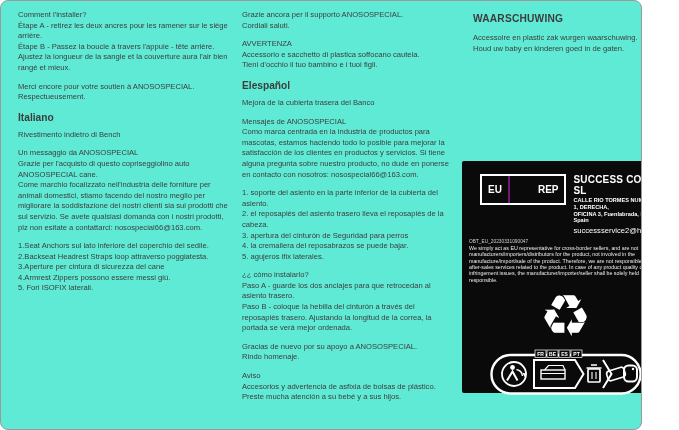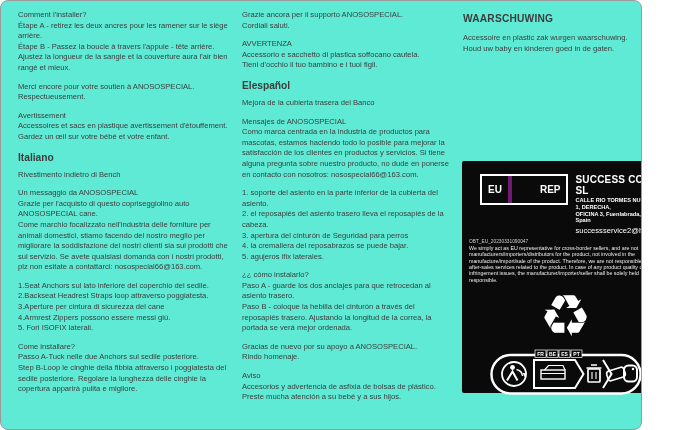--- a/index.html
+++ b/index.html
@@ -14,74 +14,68 @@
     font-family:"Liberation Sans", sans-serif;
     color:#3d3d3d;
   }
   .col {
     position:absolute; top:9px;
     font-size:7.6px; line-height:10.6px;
   }
   .col p { margin:0 0 8px 0; white-space:pre-line; }
   .c1 { left:17px;  width:212px; }
   .c2 { left:241px; width:211px; }
-  .c3 { left:462px; width:206px; }
+  .c3 { left:472px; width:206px; }
   .h {
     font-weight:bold; font-size:10.2px; line-height:13px;
     margin:1px 0 6px 0;
   }
   .c3 .h { margin:2px 0 8px 0; letter-spacing:0.2px; }
 
   
   .label {
     position:absolute; left:461px; top:160px;
     width:207px; height:232px;
     background:#0a0a0a; color:#ffffff;
     border-radius:2px;
   }
   .label-head { display:flex; align-items:flex-start; gap:7px; padding:13px 8px 0 18px; }
   .eurep { display:flex; border:2px solid #ffffff; flex:none; }
   .eurep-cell { font-weight:bold; font-size:10px; line-height:11px; padding:8px 6px; }
-  .eurep-cell + .eurep-cell { border-left:4px solid #701a75;padding-left:28px; }
+  .eurep-cell + .eurep-cell { border-left:2px solid #701a75;padding-left:28px; }
   .company { font-size:10px; font-weight:bold; line-height:11px; letter-spacing:0.2px; }
   .address { font-size:5.6px; font-weight:bold; line-height:6.8px; margin-top:1px; white-space:pre-line; }
   .email   { font-size:7.6px; font-weight:normal; margin-top:2px; }
   .reg        { font-size:4.8px; color:#cfcfcf; margin:4px 0 1px 7px; }
   .disclaimer { font-size:5.3px; line-height:6.3px; color:#ededed; margin:0 7px; }
   .recycle { text-align:center; font-size:58px; line-height:62px; margin-top:2px; color:#ffffff; }
   .pill-row { display:flex; justify-content:center; margin-top:2px; }
 </style>
 </head>
 <body>
 
 <div class="page">
 
   <div class="col c1">
     <p>Comment l'installer?
 Étape A - retirez les deux ancres pour les ramener sur le siège arrière.
 Étape B - Passez la boucle à travers l'appuie - tête arrière.
 Ajustez la longueur de la sangle et la couverture aura l'air bien rangé et mieux.</p>
     <p>Merci encore pour votre soutien à ANOSOSPECIAL.
 Respectueusement.</p>
-    <p>Avertissement
-Accessoires et sacs en plastique avertissement d'étouffement.
-Gardez un œil sur votre bébé et votre enfant.</p>
     <div class="h">Italiano</div>
     <p>Rivestimento indietro di Bench</p>
     <p>Un messaggio da ANOSOSPECIAL
 Grazie per l'acquisto di questo copriseggiolino auto ANOSOSPECIAL cane.
 Come marchio focalizzato nell'industria delle forniture per animali domestici, stiamo facendo del nostro meglio per migliorare la soddisfazione dei nostri clienti sia sui prodotti che sul servizio. Se avete qualsiasi domanda con i nostri prodotti, plz non esitate a contattarci: nosospecial66@163.com.</p>
     <p>1.Seat Anchors sul lato inferiore del coperchio del sedile.
 2.Backseat Headrest Straps loop attraverso poggiatesta.
 3.Aperture per cintura di sicurezza del cane
 4.Armrest Zippers possono essere messi giù.
 5. Fori ISOFIX laterali.</p>
-    <p>Come installare?
-Passo A-Tuck nelle due Anchors sul sedile posteriore.
-Step B-Loop le cinghie della fibbia attraverso i poggiatesta del sedile posteriore. Regolare la lunghezza delle cinghie la copertura apparirà pulita e migliore.</p>
   </div>
 
   <div class="col c2">
     <p>Grazie ancora per il supporto ANOSOSPECIAL.
 Cordiali saluti.</p>
     <p>AVVERTENZA
 Accessorio e sacchetto di plastica soffocano cautela.
 Tieni d'occhio il tuo bambino e i tuoi figli.</p>
     <div class="h">Elespañol</div>
     <p>Mejora de la cubierta trasera del Banco</p>

